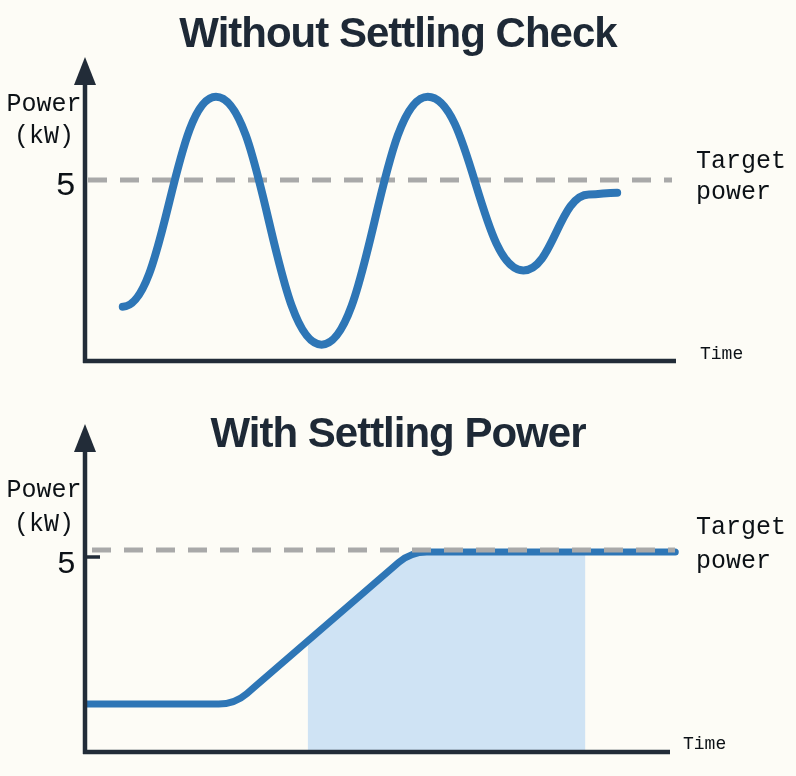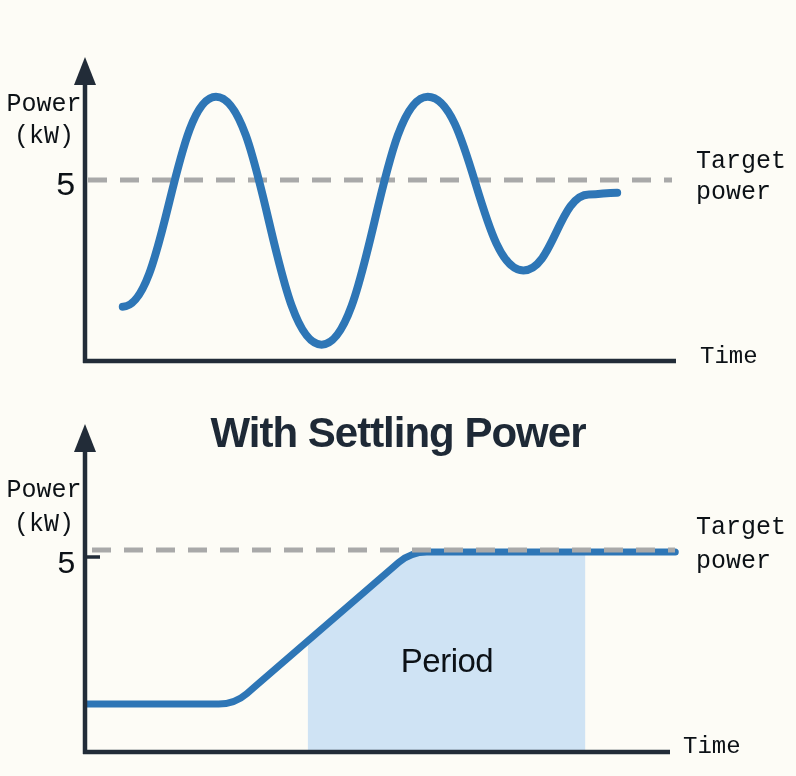--- a/index.html
+++ b/index.html
@@ -11,21 +11,21 @@
   #canvas{position:absolute;left:0;top:0;}
   .txt{position:absolute;color:var(--text,#0c1116);font-family:Liberation Mono, monospace;}
   .title{
     position:absolute;left:0;width:796px;text-align:center;
     font-size:42px;font-weight:700;letter-spacing:-1px;line-height:1;
     color:var(--title,#1e2936);
   }
   .ylab{left:4px;width:80px;text-align:center;font-size:25px;line-height:32px;}
   .ytick{left:24px;width:52px;text-align:right;line-height:1;font-size:34px;}
   .target{left:696px;font-size:25px;line-height:31px;}
-  .xlab{font-size:24px;line-height:1;}
+  .xlab{font-size:18px;line-height:1;}
   .lh34{line-height:34px;}
   .s32{font-size:32px;}
   .settling{
     left:307px;width:280px;text-align:center;
     font-size:33px;line-height:42px;font-weight:500;letter-spacing:-0.5px;
     color:var(--text,#14202c);
   }
 </style>
 </head>
 <body>
@@ -44,20 +44,21 @@
       <path id="region-1" d="M 307.885 640.8770764119602 L 410.845 552 L 585.1750000000001 552 L 585.1750000000001 750 L 307.885 750 Z" fill="#cfe3f4" stroke="none"></path>
       <path id="curve-1" d="M 86.755 704 L 218.76 704 Q 234.76 704 246.87166554019316 693.5449745173675 L 398.7333344598068 562.4550254826325 Q 410.845 552 426.845 552 L 675.265 552" fill="none" stroke="#2e76b6" stroke-width="7" stroke-linecap="round" stroke-linejoin="round"></path>
       <line id="dash-1" x1="92" y1="550" x2="675" y2="550" stroke="#a9a9a9" stroke-width="5" stroke-dasharray="19 13"></line>
       <line id="yaxis-1" x1="85" y1="445" x2="85" y2="754" stroke="#222c38" stroke-width="4.5"></line>
       <polygon id="arrow-1" points="85,424 74,452 96,452" fill="#222c38"></polygon>
       <line id="xaxis-1" x1="83" y1="752" x2="670" y2="752" stroke="#222c38" stroke-width="4.5"></line>
       <line id="tick-1" x1="85" y1="557" x2="100" y2="557" stroke="#222c38" stroke-width="3.5"></line>
     </g>
   </svg>
 
+  <div class="title" style="top:12px">Without Settling Check</div>
   <div class="txt ylab" style="top:89px">
     <div>Power</div>
     <div>(kW)</div>
   </div>
   <div class="txt ytick" style="top:169px">5</div>
   <div class="txt target" style="top:146px">
     <div>Target</div>
     <div>power</div>
   </div>
   <div class="txt xlab" style="top:345px;left:700px">Time</div>
@@ -66,17 +67,16 @@
   <div class="txt ylab lh34" style="top:474px">
     <div>Power</div>
     <div>(kW)</div>
   </div>
   <div class="txt ytick s32" style="top:549px">5</div>
   <div class="txt target lh34" style="top:511px">
     <div>Target</div>
     <div>power</div>
   </div>
   <div class="settling" style="top:640px;position:absolute">
-    <div>Period</div>
   </div>
   <div class="txt xlab" style="top:735px;left:683px">Time</div>
 
 </div>
 
 </body></html>

